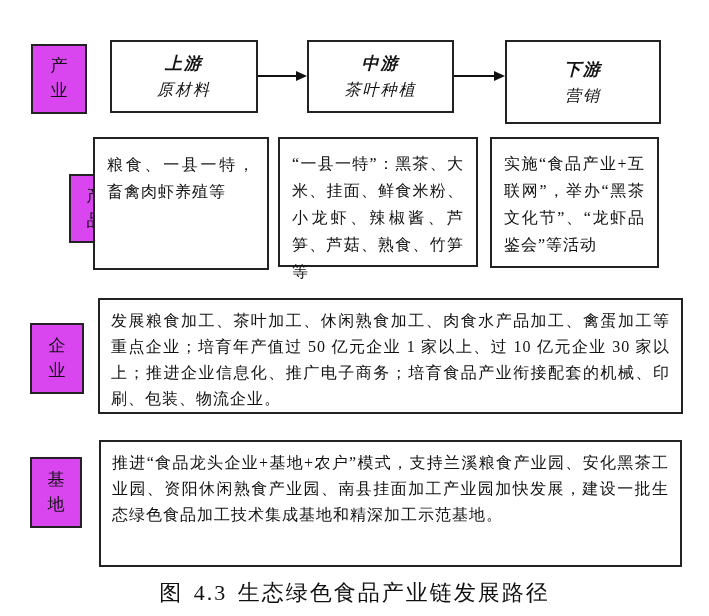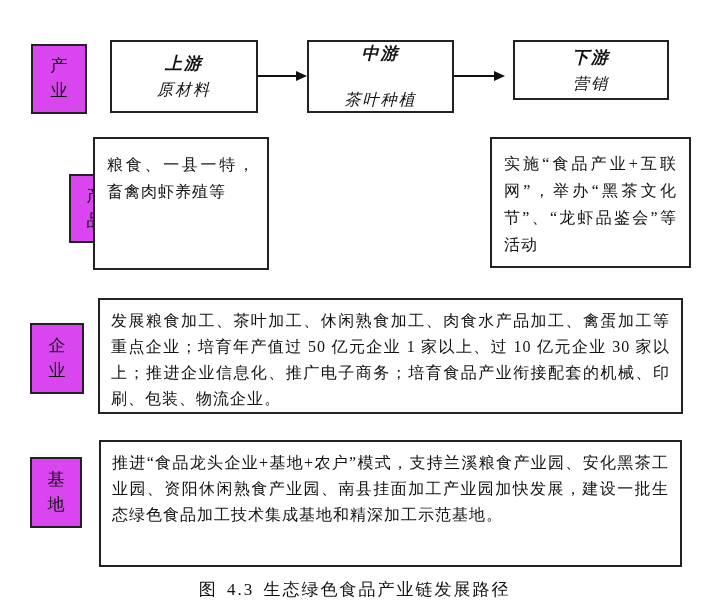--- a/index.html
+++ b/index.html
@@ -94,21 +94,21 @@
     border-left: 11px solid #111111;
     border-top: 5px solid transparent;
     border-bottom: 5px solid transparent;
   }
   .caption {
     position: absolute;
     left: 0;
     right: 0;
     top: 578px;
     text-align: center;
-    font-size: 17px;
+    font-size: 22px;
     letter-spacing: 2px;
     word-spacing: 3px;
   }
 </style>
 </head>
 <body>
 
 <div class="canvas">
 
   <div class="label-box" style="left:31px; top:44px; width:56px; height:70px;">
@@ -118,45 +118,48 @@
   <div class="flow-box" style="left:110px; top:40px; width:148px; height:73px;">
     <div class="flow-title">上游</div>
     <div class="flow-sub">原材料</div>
   </div>
 
   <div class="arrow" style="left:258px; top:68px; width:49px;">
     <span class="shaft"></span>
     <span class="head"></span>
   </div>
 
-  <div class="flow-box" style="left:307px; top:40px; width:147px; height:73px;justify-content:space-between;">
+  <div class="flow-box" style="left:307px; top:40px; width:147px; height:73px;">
     <div class="flow-title">中游</div>
     <div class="flow-sub">茶叶种植</div>
   </div>
 
   <div class="arrow" style="left:454px; top:68px; width:51px;">
     <span class="shaft"></span>
     <span class="head"></span>
   </div>
 
-  <div class="flow-box" style="left:505px; top:40px; width:156px; height:60px;margin-left:8px;">
+  <div class="flow-box" style="left:505px; top:40px; width:156px; height:84px;">
     <div class="flow-title">下游</div>
     <div class="flow-sub">营销</div>
   </div>
 
   <div class="label-box" style="left:31px; top:174px; width:52px; height:69px;margin-left:38px;">
     <span>产品</span>
   </div>
 
   <div class="text-box" style="left:93px; top:137px; width:176px; height:133px; padding-top:12px;">
     <span>粮食、一县一特，畜禽肉虾养殖等</span>
   </div>
 
+  <div class="text-box" style="left:278px; top:137px; width:200px; height:130px; padding-top:11px;">
+    <span>“一县一特”：黑茶、大米、挂面、鲜食米粉、小龙虾、辣椒酱、芦笋、芦菇、熟食、竹笋等</span>
+  </div>
 
-  <div class="text-box" style="left:490px; top:137px; width:201px; height:131px; padding-top:11px;">
+  <div class="text-box" style="left:490px; top:137px; width:169px; height:131px; padding-top:11px;">
     <span>实施“食品产业+互联网”，举办“黑茶文化节”、“龙虾品鉴会”等活动</span>
   </div>
 
   <div class="label-box" style="left:30px; top:323px; width:54px; height:71px;">
     <span>企业</span>
   </div>
 
   <div class="text-box wide" style="left:98px; top:298px; width:585px; height:116px;">
     <span>发展粮食加工、茶叶加工、休闲熟食加工、肉食水产品加工、禽蛋加工等重点企业；培育年产值过 50 亿元企业 1 家以上、过 10 亿元企业 30 家以上；推进企业信息化、推广电子商务；培育食品产业衔接配套的机械、印刷、包装、物流企业。</span>
   </div>

